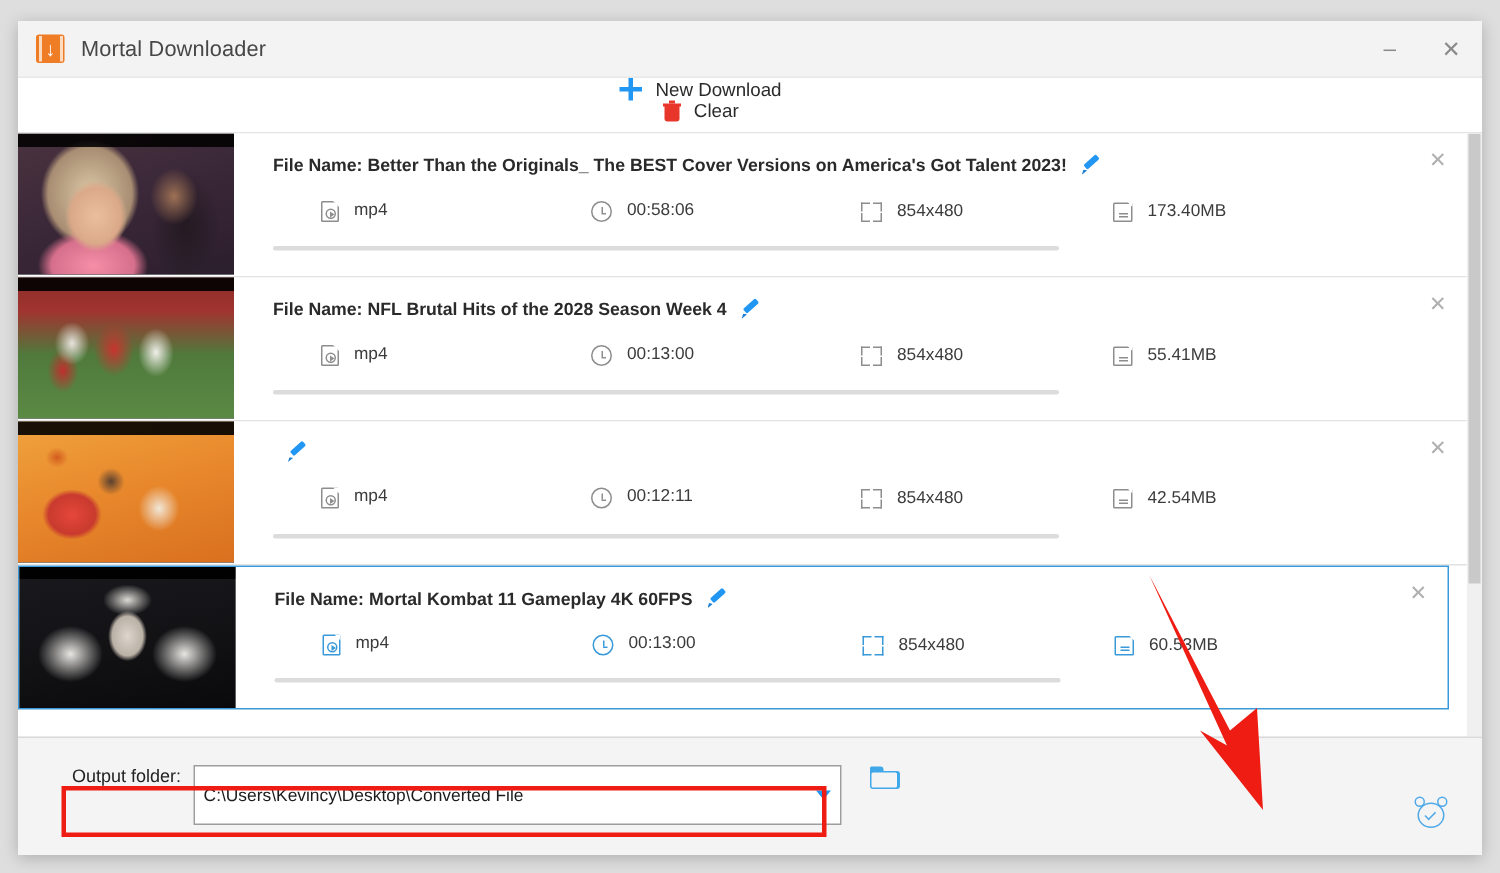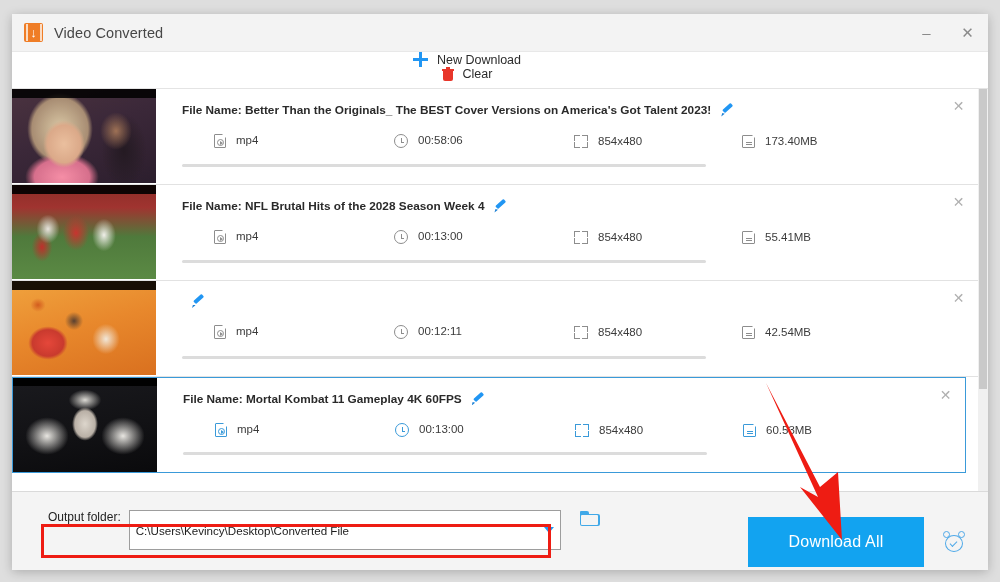--- a/index.html
+++ b/index.html
@@ -585,21 +585,21 @@
 </head>
 <body>
 
 <div id="shot">
   <div class="window">
 
     <div class="titlebar">
       <div class="app-icon">
         <span class="dl-arrow">↓</span>
       </div>
-      <div class="app-title">Video Converted</div>
+      <div class="app-title">Mortal Downloader</div>
       <div class="win-btns">
         <div class="win-btn">–</div>
         <div class="win-btn close">✕</div>
       </div>
     </div>
 
     <div class="toolbar">
       <div class="tb-item">
         <span class="plus-icon"></span>
         <span class="lbl">New Download</span>
@@ -801,21 +801,20 @@
         </div>
         <div class="folder-icon">
           <span class="back"></span>
             <span class="front"></span>
         </div>
       </div>
     </div>
 
   </div>
 
-  <div class="download-btn">Download All</div>
   <div class="alarm-icon">
     <span class="ear l"></span>
       <span class="ear r"></span>
     <span class="bell"></span>
       <span class="tick"></span>
   </div>
 
   <div class="out-highlight"></div>
 
   <svg class="arrow-svg" viewBox="0 0 1000 582">

